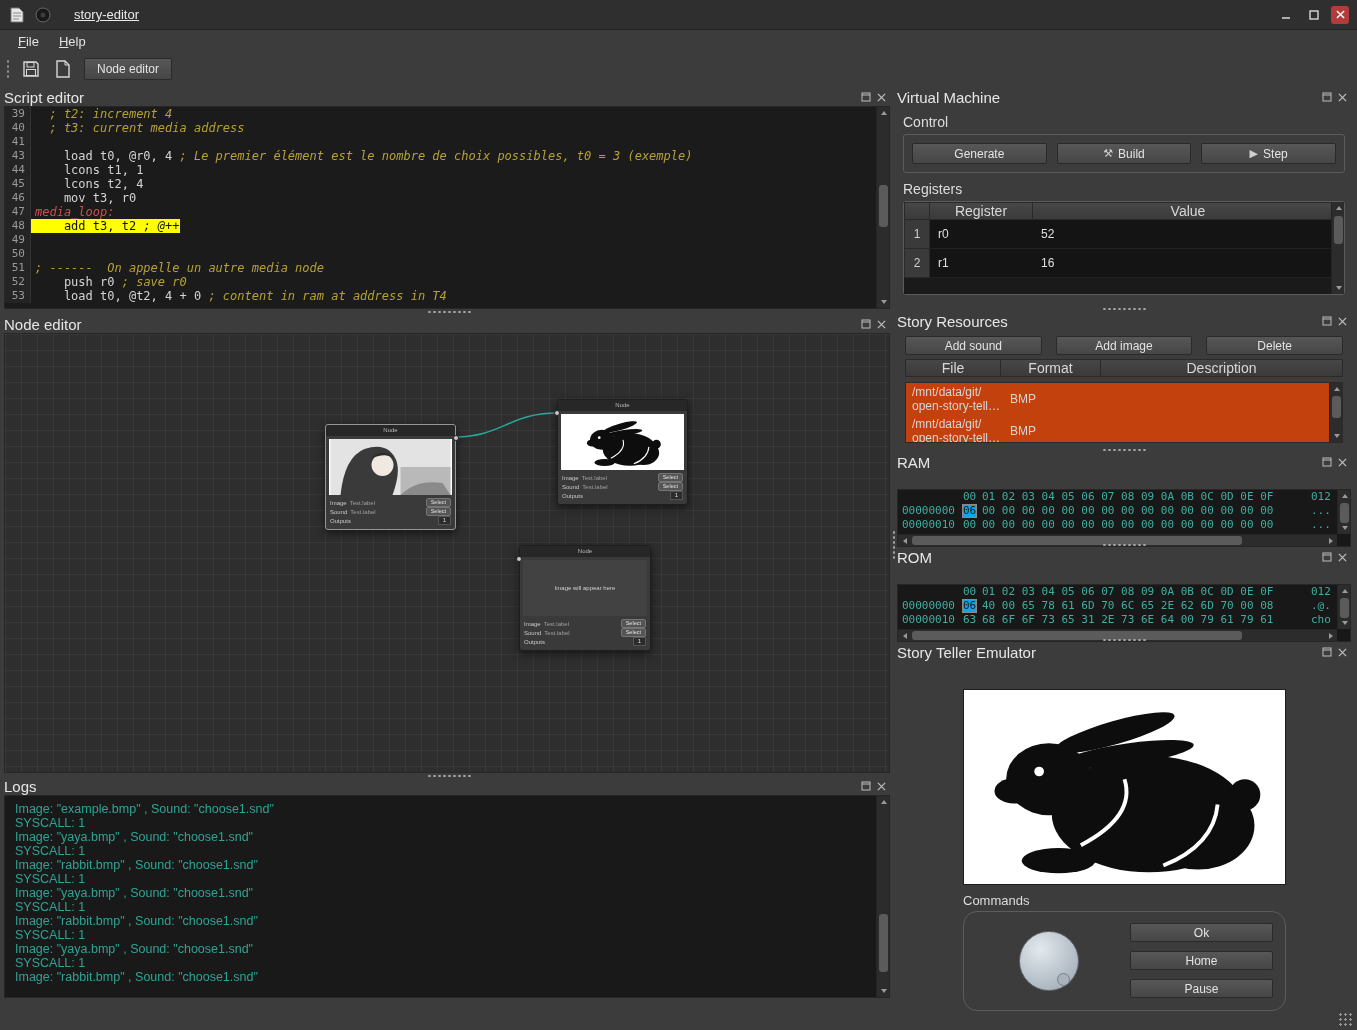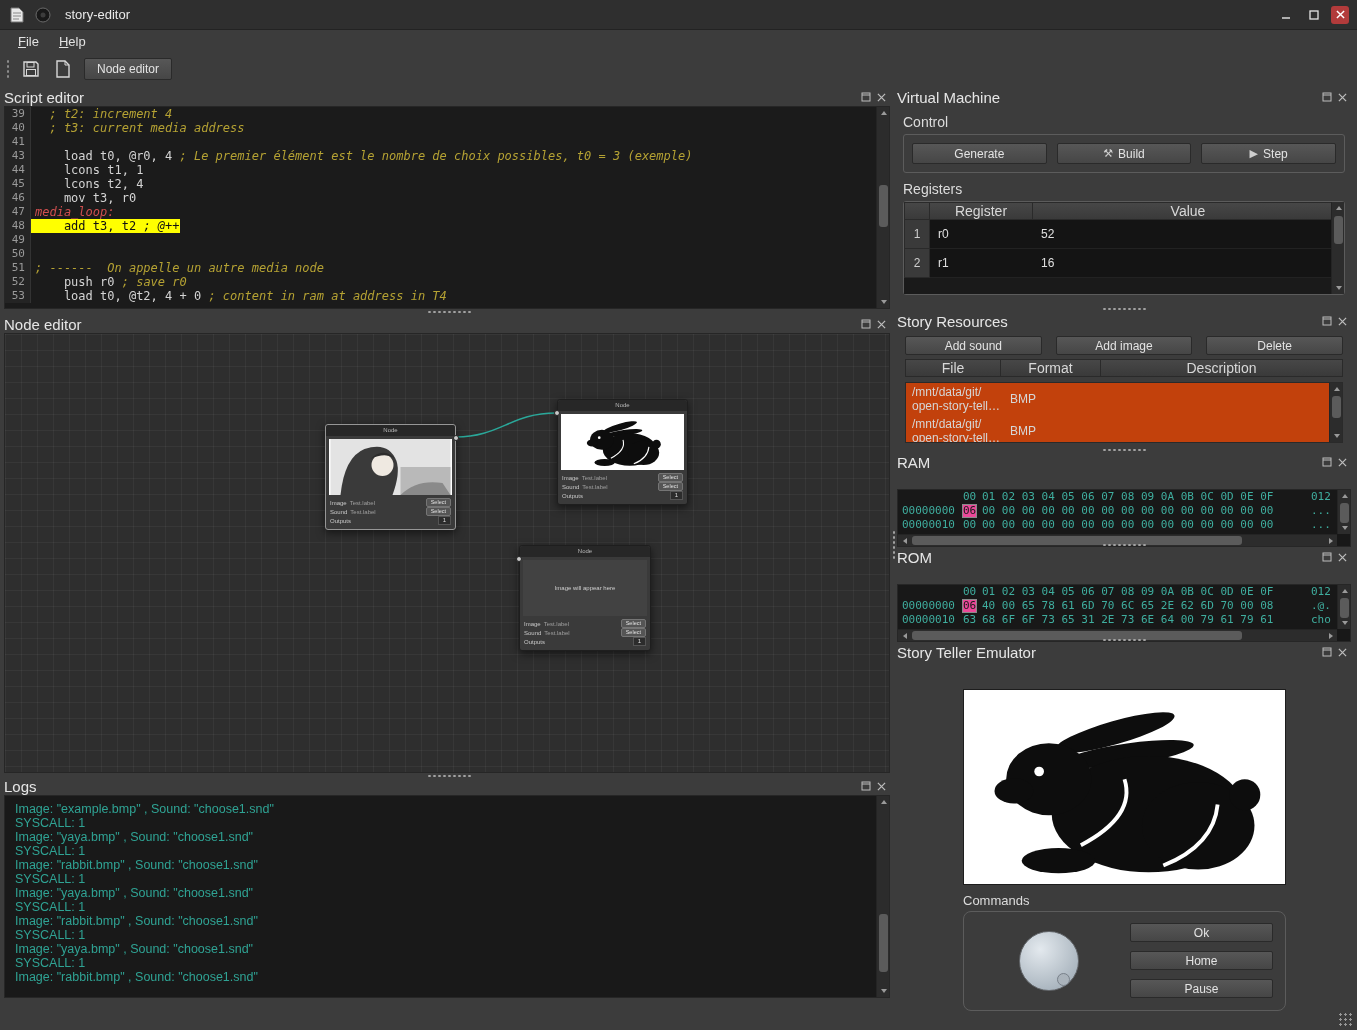--- a/index.html
+++ b/index.html
@@ -5,21 +5,21 @@
   * { margin:0; padding:0; box-sizing:border-box; }
   html,body { width:1357px; height:1030px; }
   body {
     position:relative; background:#3c3c3c; color:#ddd;
     font-family:"Liberation Sans", sans-serif; font-size:13px; overflow:hidden;
   }
   
   #titlebar { position:absolute; left:0; top:0; width:1357px; height:30px;
     background:#2f2f2f; border-bottom:1px solid #232323; display:flex; align-items:center; }
   .tb-icon { width:18px; height:18px; margin-left:8px; display:flex; align-items:center; justify-content:center; }
-  #win-title { margin-left:13px; color:#e9e9e9; font-size:13px; }
+  #win-title { margin-left:22px; color:#e9e9e9; font-size:13px;text-decoration:underline; }
   #win-buttons { margin-left:auto; display:flex; align-items:center; gap:6px; padding-right:8px; }
   .winbtn { width:22px; height:18px; display:flex; align-items:center; justify-content:center; color:#e5e5e5; }
   .winbtn.close { background:#b23b3b; border-radius:3px; width:18px; }
   
   #menubar { position:absolute; left:0; top:30px; width:1357px; height:22px; display:flex; align-items:center; gap:4px; padding-left:10px; }
   .menuitem { display:inline-block; padding:2px 8px; color:#e2e2e2; }
   .menuitem::first-letter { text-decoration:underline; }
   #toolbar { position:absolute; left:0; top:52px; width:1357px; height:34px; display:flex; align-items:center; gap:10px; padding-left:6px; }
   .tgrip { width:4px; height:20px; background-image:radial-gradient(circle,#8d8d8d 1px,transparent 1.4px); background-size:4px 5px; background-repeat:repeat-y; }
   .toolicon { width:22px; height:22px; display:flex; align-items:center; justify-content:center; }
@@ -102,27 +102,27 @@
   #res-buttons { display:flex; gap:14px; padding:6px 8px 4px 8px; }
   #res-buttons .btn { flex:1; height:19px; }
   #res-table { position:absolute; left:8px; right:8px; top:52px; bottom:2px; background:#c2410c; border:1px solid #2a2a2a; overflow:hidden; }
   .resrow { padding:2px 6px; font-size:12px; line-height:14px; color:#d6d6d6; }
   .resrow .fmt { position:absolute; left:104px; margin-top:-21px; }
   .rescols { position:relative; }
   
   .hexbody { background:#181818; overflow:hidden; font-family:"DejaVu Sans Mono", monospace; font-size:11px; color:#3fae9f; position:relative; }
   .hxr { display:flex; height:14px; line-height:14px; white-space:pre; align-items:center; }
   .hxa { width:64px; flex:0 0 64px; padding-left:4px; }
-  .hxs { display:inline-block; width:15px; text-align:center; background:#ec4899; color:#1a1a1a; border:1px solid #8a8a8a; margin-right:5px; line-height:12px; }
+  .hxs { display:inline-block; width:15px; text-align:center; background:#0ea5e9; color:#1a1a1a; border:1px solid #8a8a8a; margin-right:5px; line-height:12px; }
   .hxs.hdr, .hxs.plain { background:transparent; border-color:transparent; color:inherit; line-height:14px; }
   .hxt { position:absolute; right:16px; width:23px; overflow:hidden; }
   
   #emu-screen { position:absolute; left:66px; top:28px; width:323px; height:196px; background:#ffffff; border:1px solid #1d1d1d; }
   #emu-commands-label { position:absolute; left:66px; top:232px; color:#dcdcdc; }
-  #emu-box { position:absolute; left:66px; top:250px; width:323px; height:100px; border:1px solid #5c5c5c; border-radius:8px; }
+  #emu-box { position:absolute; left:66px; top:250px; width:323px; height:100px; border:1px solid #5c5c5c; border-radius:14px; }
   #knob { position:absolute; left:55px; top:19px; width:60px; height:60px; border-radius:50%;
     background:radial-gradient(circle at 35% 30%, #e3e9ee, #97a4af); border:1px solid #64686c; }
   #knob-dot { position:absolute; left:37px; top:41px; width:13px; height:13px; border-radius:50%; background:#aab3bb; border:1px solid #788089; }
   .cmdbtn { position:absolute; left:166px; width:143px; height:19px; }
   
   .dots-h { position:absolute; height:4px; width:44px;
     background-image:radial-gradient(circle,#a2a2a2 1px,transparent 1.4px); background-size:5px 4px; background-repeat:repeat-x; }
   .dots-v { position:absolute; width:4px; height:30px;
     background-image:radial-gradient(circle,#a2a2a2 1px,transparent 1.4px); background-size:4px 5px; background-repeat:repeat-y; }
   #corner-grip { position:absolute; right:4px; bottom:3px; width:15px; height:15px;

